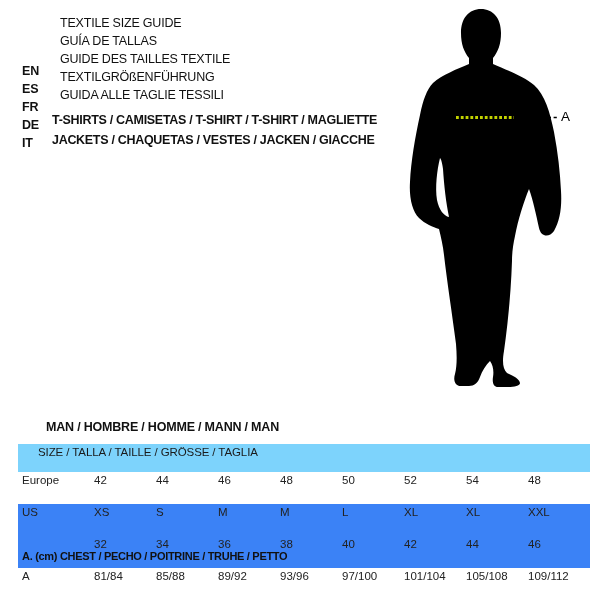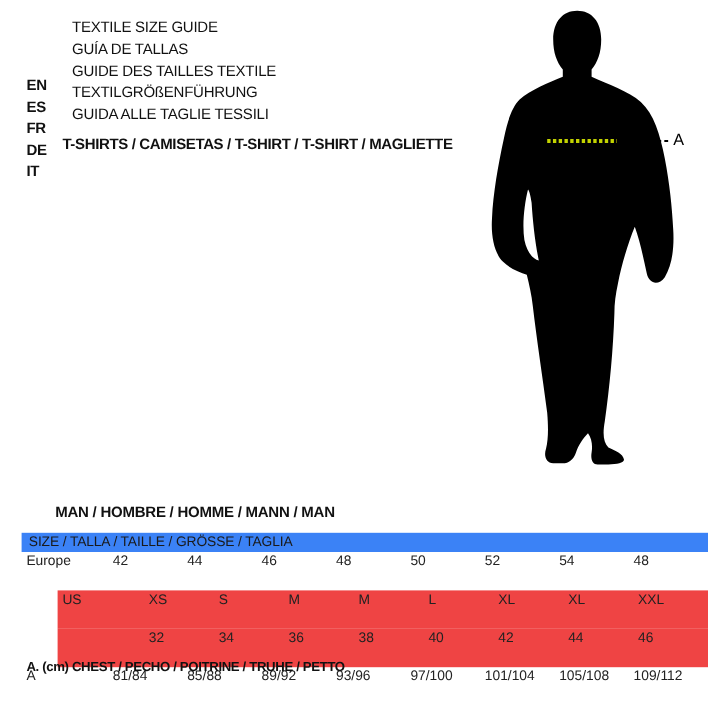--- a/index.html
+++ b/index.html
@@ -20,25 +20,25 @@
   .figure-svg{position:absolute;left:0;top:0;width:600px;height:600px;}
   .measure-label{
     position:absolute;left:561px;top:109px;font-size:13.5px;font-weight:400;
     color:#000;line-height:15px;
   }
   
   .section-title{position:absolute;left:22px;top:420px;font-size:12.5px;font-weight:700;letter-spacing:-0.2px;white-space:nowrap;margin-left:24px;}
   
   .size-table{position:absolute;left:18px;top:444px;width:572px;font-size:11.5px;color:#222;}
   .tbl-header{
-    height:16px;line-height:16px;background:#3b82f6;padding-left:6px;
+    height:28px;line-height:16px;background:#7dd3fc;padding-left:20px;
     color:#1a1a1a;letter-spacing:-0.1px;white-space:nowrap;
   }
   .tbl-row{display:flex;height:32px;line-height:16.5px;}
-  .tbl-row.shade{background:#ef4444;margin-left:30px;}
+  .tbl-row.shade{background:#3b82f6;}
   .tbl-label{width:72px;padding-left:4px;text-align:left;}
   .tbl-cell{flex:1;}
   
   .footnote{position:absolute;left:22px;top:550px;font-size:11px;font-weight:700;letter-spacing:-0.3px;white-space:nowrap;}
 </style>
 </head>
 <body>
 
 <div class="lang-block">
   <div class="lang-row">
@@ -58,20 +58,21 @@
     <span class="lang-text">TEXTILGRÖßENFÜHRUNG</span>
   </div>
   <div class="lang-row">
     <span class="lang-code">IT</span>
     <span class="lang-text">GUIDA ALLE TAGLIE TESSILI</span>
   </div>
 </div>
 
 <div class="categories">
   <div class="cat-line">T-SHIRTS / CAMISETAS / T-SHIRT / T-SHIRT / MAGLIETTE</div>
+  <div class="cat-line">JACKETS / CHAQUETAS / VESTES / JACKEN / GIACCHE</div>
 </div>
 
 <svg class="figure-svg" viewBox="0 0 600 600" xmlns="http://www.w3.org/2000/svg">
   <path fill="#000000" d="
     M 481,9
     C 493,9 501,18 501,33
     C 501,44 498,52 493,58
     L 493,64
     C 506,70 524,76 534,85
     C 545,95 550,112 554,132

